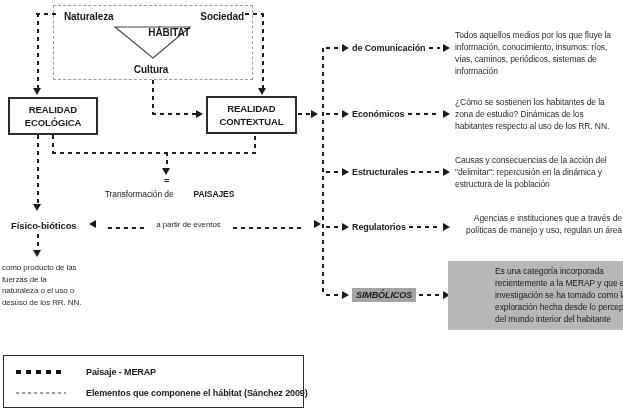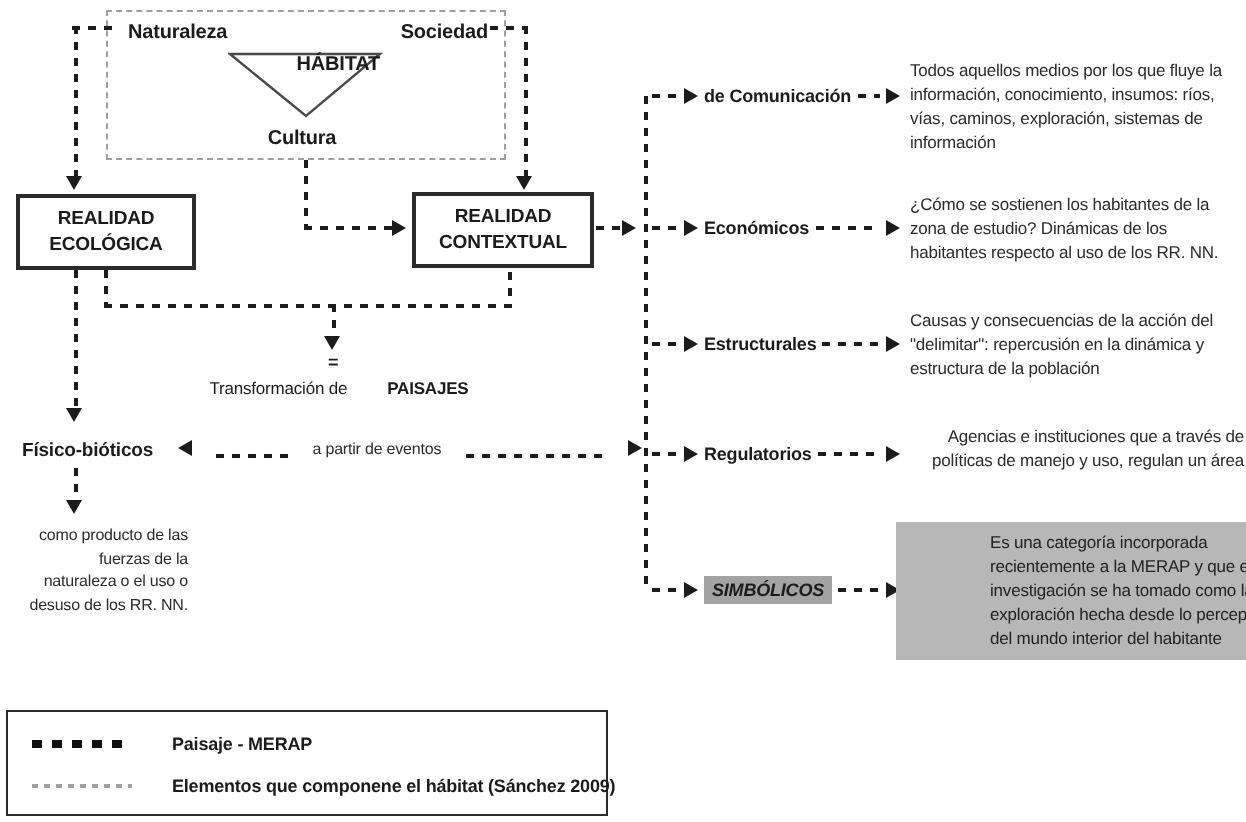--- a/index.html
+++ b/index.html
@@ -39,21 +39,21 @@
   .transform .bold { font-weight:700; margin-left:20px; }
   .fisico-row { position:absolute; left:11px; top:220px; width:310px; height:15px;
     display:flex; align-items:flex-start; gap:12px; }
   .fisico-row .flabel { font-weight:700; font-size:9.5px; white-space:nowrap; }
   .fisico-row .ftxt { font-size:8px; white-space:nowrap; color:#2b2b2b; }
   .fisico-row .ftri { position:static; flex:0 0 auto; }
   .dash { height:2px; align-self:center;
     background:repeating-linear-gradient(90deg,#1c1c1c 0 4px,transparent 4px 8px); }
   .dash.g1 { flex:0.9 1 0; }
   .dash.g2 { flex:1.7 1 0; }
-  .note { position:absolute; left:2px; top:262px; width:92px; text-align:right;
+  .note { position:absolute; left:2px; top:262px; width:92px; text-align:left;
     font-size:8px; line-height:1.45; white-space:pre-line; color:#2b2b2b; }
   
   .cat-row { position:absolute; left:326px; width:124px; height:16px;
     display:flex; align-items:center; gap:3px; }
   .cat-row .cdash { flex:0 0 13px; }
   .cat-row .cgrow { flex:1 1 0; }
   .cat-row .clabel { font-weight:700; font-size:9px; white-space:nowrap; }
   .cat-row .ctri { position:static; flex:0 0 auto; }
   .clabel.hl { background:#a3a3a3; padding:2px 4px;font-style:italic; }
   .desc { position:absolute; left:455px; width:167px; font-size:8.5px;
@@ -168,21 +168,21 @@
     <span class="tri-r ctri" style="position:static;"></span>
   </div>
   <div class="cat-row" style="top:287px;">
     <span class="dash cdash"></span>
     <span class="tri-r ctri" style="position:static;"></span>
     <span class="clabel hl">SIMBÓLICOS</span>
     <span class="dash cgrow"></span>
     <span class="tri-r ctri" style="position:static;"></span>
   </div>
 
-  <div class="desc" style="top:30px;">Todos aquellos medios por los que fluye la información, conocimiento, insumos: ríos, vías, caminos, exploración, sistemas de información</div>
+  <div class="desc" style="top:30px;">Todos aquellos medios por los que fluye la información, conocimiento, insumos: ríos, vías, caminos, periódicos, sistemas de información</div>
   <div class="desc" style="top:97px;">¿Cómo se sostienen los habitantes de la zona de estudio? Dinámicas de los habitantes respecto al uso de los RR. NN.</div>
   <div class="desc" style="top:155px;">Causas y consecuencias de la acción del "delimitar": repercusión en la dinámica y estructura de la población</div>
   <div class="desc" style="top:213px;text-align:right;">Agencias e instituciones que a través de políticas de manejo y uso, regulan un área</div>
   <div class="desc graybox" style="top:261px;padding-left:47px;">Es una categoría incorporada recientemente a la MERAP y que en esta investigación se ha tomado como la exploración hecha desde lo perceptual y del mundo interior del habitante</div>
 
   <div class="legend">
     <div class="legend-row" style="top:10px;">
       <span class="lsample bolddash"></span>
       <span class="llabel">Paisaje - MERAP</span>
     </div>

